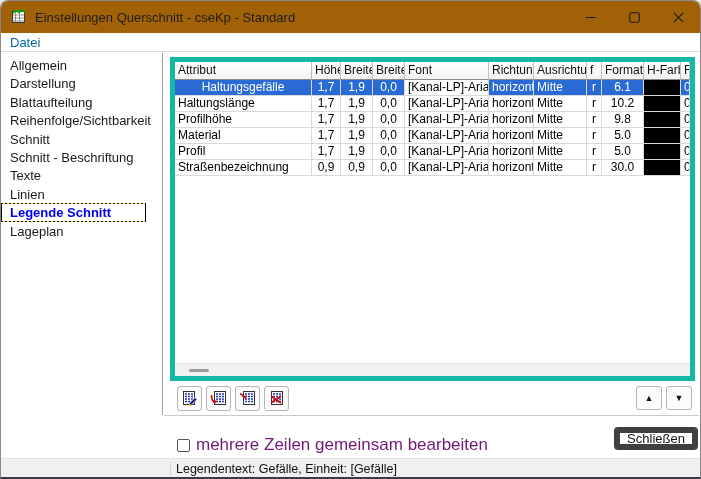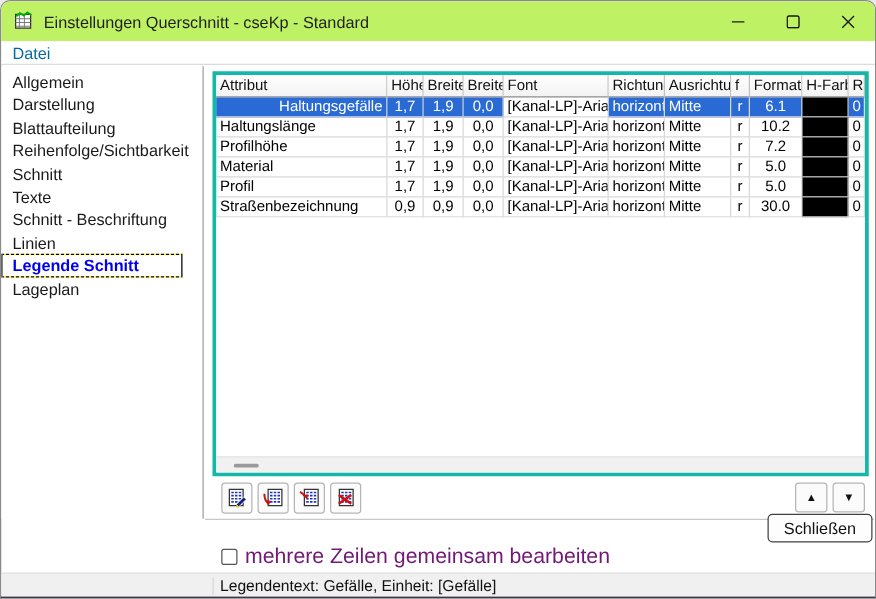--- a/index.html
+++ b/index.html
@@ -3,40 +3,40 @@
 <meta charset="utf-8">
 <style>
   * { box-sizing: border-box; margin: 0; padding: 0; }
   html,body { background:#e9e9e9; font-family:"Liberation Sans", sans-serif; }
   .window{
     position:relative; width:701px; height:479px; background:#fff;
     border:1px solid #8a8a8a; border-bottom:2px solid #3f3947;
     border-radius:8px 8px 0 0; overflow:hidden;
   }
   
-  .titlebar{position:absolute;left:0;top:0;width:100%;height:32px;background:#bef264;
+  .titlebar{position:absolute;left:0;top:0;width:100%;height:32px;background:#a16207;
     display:flex;align-items:center;}
   .app-icon{margin-left:10px;width:16px;height:16px;flex:0 0 auto;}
   .title-text{margin-left:8px;font-size:13px;color:#1f1f1f;}
   .win-controls{position:absolute;right:0;top:0;height:32px;display:flex;}
   .win-btn{width:44px;height:32px;display:flex;align-items:center;justify-content:center;}
   
   .menubar{position:absolute;left:0;top:32px;width:100%;height:19px;background:#fff;
     border-bottom:1px solid #dcdcdc;display:flex;align-items:center;}
   .menu-item{font-size:13px;color:#0369a1;padding:0 9px;height:100%;display:flex;align-items:center;}
   
   .sidebar{position:absolute;left:0;top:52px;width:162px;height:362px;background:#fff;
     border-right:1px solid #a0a0a0;padding-top:3px;}
   .side-item{height:18.4px;line-height:18.4px;padding-left:8px;font-size:13px;color:#1a1a1a;
     white-space:nowrap;overflow:hidden;border:1px solid transparent;}
   .side-item.active{color:#0000ee;font-weight:bold;margin-right:16px;
     border:1px solid; border-image:repeating-linear-gradient(90deg,#000 0 2px,#ffe600 2px 4px) 1;}
   
   .grid{position:absolute;left:169px;top:56px;width:525px;height:324px;background:#fff;
-    border:3px solid #14b8a6;display:flex;flex-direction:column;font-size:12px;}
+    border:5px solid #14b8a6;display:flex;flex-direction:column;font-size:12px;}
   .thead{display:flex;height:18px;flex:0 0 auto;}
   .hcell{background:linear-gradient(#ffffff,#f2f2f2);border-right:1px solid #c0c0c0;
     border-bottom:1px solid #8a8a8a;padding:1px 3px;white-space:nowrap;overflow:hidden;
     color:#111;flex:0 0 auto;}
   .trow{display:flex;height:16px;flex:0 0 auto;}
   .cell{border-right:1px solid #d9d9d9;border-bottom:1px solid #d9d9d9;padding:0 3px;
     line-height:15px;white-space:nowrap;overflow:hidden;color:#000;flex:0 0 auto;}
   .cell.sel{background:#2a6ad4;color:#fff;}
   .cell.swatch{padding:0;}
   .grow{flex:1 1 auto !important;}
@@ -49,22 +49,22 @@
     display:flex;align-items:center;justify-content:center;}
   .updown{position:absolute;left:635px;top:385px;display:flex;gap:4px;}
   .ud-btn{width:26px;height:24px;background:#fbfbfb;border:1px solid #b5b5b5;border-radius:3px;
     display:flex;align-items:center;justify-content:center;font-size:9px;color:#111;}
   .groove{position:absolute;left:163px;top:414px;width:535px;height:2px;
     border-top:1px solid #c8c8c8;border-bottom:1px solid #fff;}
   
   .chk-row{position:absolute;left:176px;top:434px;display:flex;align-items:center;}
   .checkbox{width:13px;height:13px;background:#fff;border:1px solid #555;border-radius:2px;}
   .chk-label{margin-left:6px;font-size:17px;color:#701a75;text-align:right;}
-  .close-btn{position:absolute;left:613px;top:410px;width:84px;height:23px;background:#fdfdfd;
-    border:1px solid #404040;border-radius:4px;font-size:13px;color:#111;
+  .close-btn{position:absolute;left:613px;top:426px;width:84px;height:23px;background:#fdfdfd;
+    border:6px solid #404040;border-radius:4px;font-size:13px;color:#111;
     display:flex;align-items:center;justify-content:center;}
   
   .statusbar{position:absolute;left:0;top:457px;width:100%;height:20px;background:#f0f0f0;
     border-top:1px solid #e2e2e2;display:flex;align-items:center;}
   .sb-sep{position:absolute;left:169px;top:3px;width:1px;height:14px;background:#d6d6d6;}
   .sb-text{position:absolute;left:175px;font-size:12.5px;color:#111;white-space:nowrap;}
 </style>
 </head>
 <body>
 
@@ -100,22 +100,22 @@
   <div class="menubar">
     <div class="menu-item">Datei</div>
   </div>
 
   <div class="sidebar">
       <div class="side-item">Allgemein</div>
       <div class="side-item">Darstellung</div>
       <div class="side-item">Blattaufteilung</div>
       <div class="side-item">Reihenfolge/Sichtbarkeit</div>
       <div class="side-item">Schnitt</div>
+      <div class="side-item">Schnitt - Beschriftung</div>
       <div class="side-item">Texte</div>
-      <div class="side-item">Schnitt - Beschriftung</div>
       <div class="side-item">Linien</div>
       <div class="side-item active">Legende Schnitt</div>
       <div class="side-item">Lageplan</div>
     </div>
 
   <div class="grid">
     <div class="thead">
         <div class="hcell" style="width: 137px; text-align: left;">Attribut</div>
         <div class="hcell" style="width: 29px; text-align: right;">Höhe</div>
         <div class="hcell" style="width: 32px; text-align: right;">Breite</div>
@@ -123,21 +123,21 @@
         <div class="hcell" style="width: 84px; text-align: left;">Font</div>
         <div class="hcell" style="width: 45px; text-align: left;">Richtung</div>
         <div class="hcell" style="width: 53px; text-align: left;">Ausrichtu</div>
         <div class="hcell" style="width: 15px; text-align: left;">f</div>
         <div class="hcell" style="width: 42px; text-align: right;">Format</div>
         <div class="hcell" style="width: 37px; text-align: left;">H-Farb</div>
         <div class="hcell grow" style="width: 16px; text-align: left;">Ra</div>
       </div>
     <div>
         <div class="trow">
-          <div class="cell sel" style="width: 137px; text-align: right;">Haltungsgefälle</div>
+          <div class="cell sel" style="width: 137px; text-align: center;">Haltungsgefälle</div>
           <div class="cell sel" style="width: 29px; text-align: center;">1,7</div>
           <div class="cell sel" style="width: 32px; text-align: center;">1,9</div>
           <div class="cell sel" style="width: 32px; text-align: center;">0,0</div>
           <div class="cell" style="width: 84px; text-align: left;">[Kanal-LP]-Arial</div>
           <div class="cell sel" style="width: 45px; text-align: left;">horizonta</div>
           <div class="cell sel" style="width: 53px; text-align: left;">Mitte</div>
           <div class="cell sel" style="width: 15px; text-align: center;">r</div>
           <div class="cell sel" style="width: 42px; text-align: center;">6.1</div>
           <div class="cell swatch" style="width: 37px; text-align: left; background: rgb(0, 0, 0);"></div>
           <div class="cell grow sel" style="width: 16px; text-align: right;">0</div>
@@ -157,21 +157,21 @@
         </div>
         <div class="trow">
           <div class="cell" style="width: 137px; text-align: left;">Profilhöhe</div>
           <div class="cell" style="width: 29px; text-align: center;">1,7</div>
           <div class="cell" style="width: 32px; text-align: center;">1,9</div>
           <div class="cell" style="width: 32px; text-align: center;">0,0</div>
           <div class="cell" style="width: 84px; text-align: left;">[Kanal-LP]-Arial</div>
           <div class="cell" style="width: 45px; text-align: left;">horizonta</div>
           <div class="cell" style="width: 53px; text-align: left;">Mitte</div>
           <div class="cell" style="width: 15px; text-align: center;">r</div>
-          <div class="cell" style="width: 42px; text-align: center;">7.2</div>
+          <div class="cell" style="width: 42px; text-align: center;">9.8</div>
           <div class="cell swatch" style="width: 37px; text-align: left; background: rgb(0, 0, 0);"></div>
           <div class="cell grow" style="width: 16px; text-align: right;">0</div>
         </div>
         <div class="trow">
           <div class="cell" style="width: 137px; text-align: left;">Material</div>
           <div class="cell" style="width: 29px; text-align: center;">1,7</div>
           <div class="cell" style="width: 32px; text-align: center;">1,9</div>
           <div class="cell" style="width: 32px; text-align: center;">0,0</div>
           <div class="cell" style="width: 84px; text-align: left;">[Kanal-LP]-Arial</div>
           <div class="cell" style="width: 45px; text-align: left;">horizonta</div>

